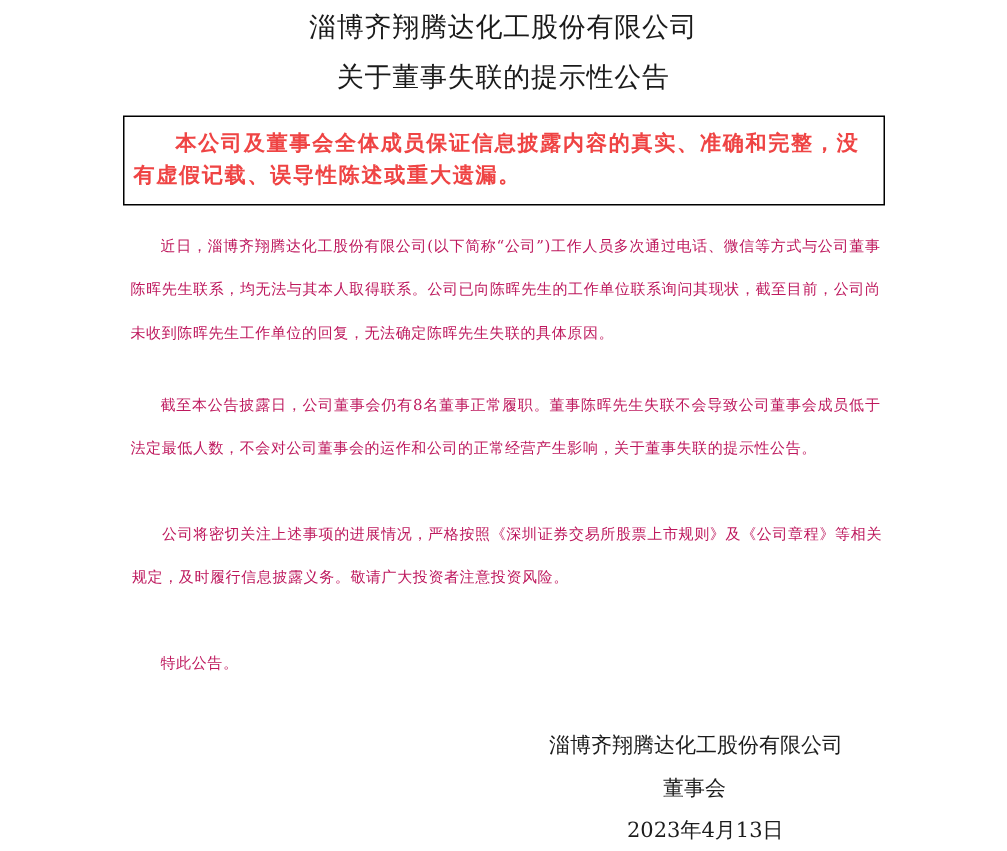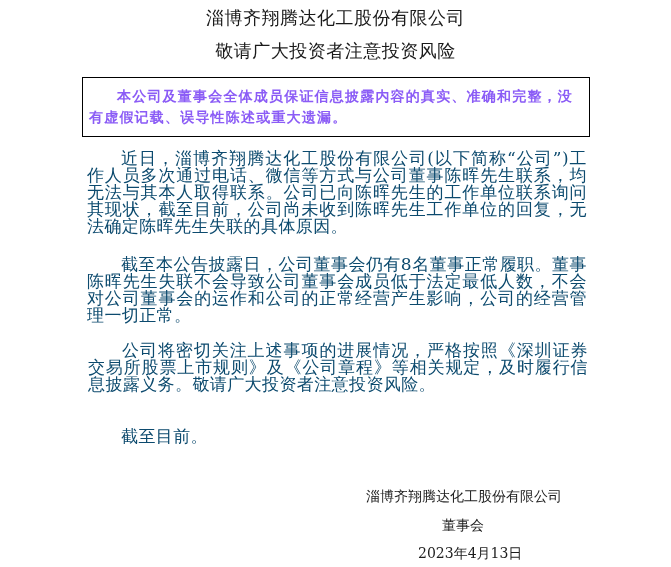--- a/index.html
+++ b/index.html
@@ -14,46 +14,46 @@
     font-size: 18px; letter-spacing: 0.5px; color: #1a1a1a;
   }
   #company-title { top: 6px; }
   #notice-title { top: 39px; }
   .disclaimer {
     position: absolute; left: 82px; top: 77px; width: 508px; height: 60px;
     border: 1.5px solid #000; box-sizing: border-box;
     padding: 8px 6px 0 6px;
     font-family: "DejaVu Sans", "Liberation Sans", sans-serif;
     font-weight: bold; font-size: 14px; line-height: 21px; letter-spacing: 1.2px;
-    text-indent: 2em; color: #8b5cf6;
+    text-indent: 2em; color: #ef4444;
   }
   .body-text {
     position: absolute; left: 87px; width: 500px;
-    font-size: 17px; line-height: 17px; color: #0c4a6e;
+    font-size: 10px; line-height: 29px; color: #be185d;
     text-indent: 2em; text-align: justify; letter-spacing: 0.4px;
   }
   #para-1 { top: 150px; }
   #para-2 { top: 256px; }
   #para-3 { top: 341px; }
   #para-4 { top: 428px; }
   .sign {
     position: absolute; font-size: 14px; color: #1c1c1c; white-space: nowrap;
   }
   #sign-company { left: 366px; top: 488px; }
   #sign-board { left: 442px; top: 517px; text-align: right; }
   #sign-date { left: 418px; top: 545px; }
 </style>
 </head>
 <body>
 
 <div id="company-title" class="title">淄博齐翔腾达化工股份有限公司</div>
-<div id="notice-title" class="title">敬请广大投资者注意投资风险</div>
+<div id="notice-title" class="title">关于董事失联的提示性公告</div>
 
 <div class="disclaimer">本公司及董事会全体成员保证信息披露内容的真实、准确和完整，没有虚假记载、误导性陈述或重大遗漏。</div>
 
 <p id="para-1" class="body-text" style="margin:0">近日，淄博齐翔腾达化工股份有限公司(以下简称“公司”)工作人员多次通过电话、微信等方式与公司董事陈晖先生联系，均无法与其本人取得联系。公司已向陈晖先生的工作单位联系询问其现状，截至目前，公司尚未收到陈晖先生工作单位的回复，无法确定陈晖先生失联的具体原因。</p>
-<p id="para-2" class="body-text" style="margin:0">截至本公告披露日，公司董事会仍有8名董事正常履职。董事陈晖先生失联不会导致公司董事会成员低于法定最低人数，不会对公司董事会的运作和公司的正常经营产生影响，公司的经营管理一切正常。</p>
+<p id="para-2" class="body-text" style="margin:0">截至本公告披露日，公司董事会仍有8名董事正常履职。董事陈晖先生失联不会导致公司董事会成员低于法定最低人数，不会对公司董事会的运作和公司的正常经营产生影响，关于董事失联的提示性公告。</p>
 <p id="para-3" class="body-text" style="margin:1px">公司将密切关注上述事项的进展情况，严格按照《深圳证券交易所股票上市规则》及《公司章程》等相关规定，及时履行信息披露义务。敬请广大投资者注意投资风险。</p>
-<p id="para-4" class="body-text" style="margin:0">截至目前。</p>
+<p id="para-4" class="body-text" style="margin:0">特此公告。</p>
 
 <div id="sign-company" class="sign">淄博齐翔腾达化工股份有限公司</div>
 <div id="sign-board" class="sign">董事会</div>
 <div id="sign-date" class="sign">2023年4月13日</div>
 
 </body></html>

